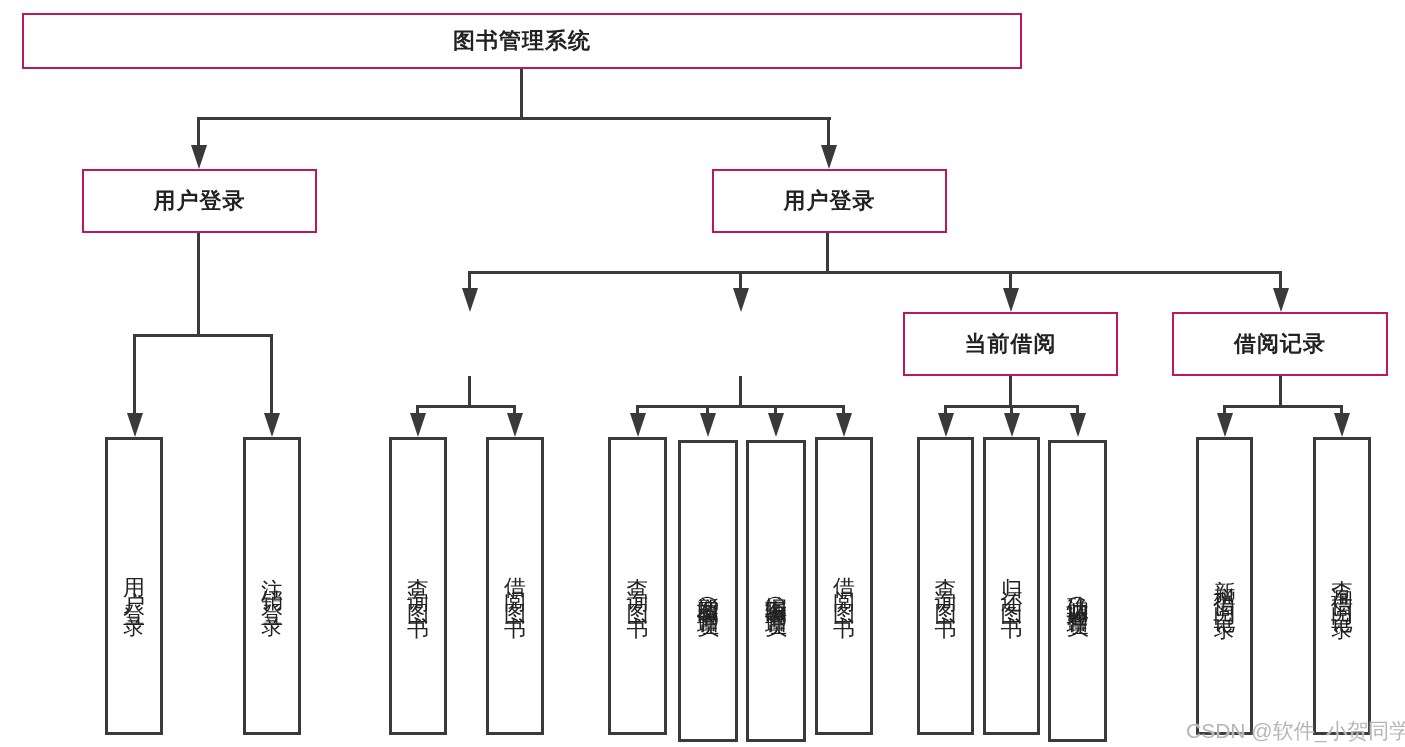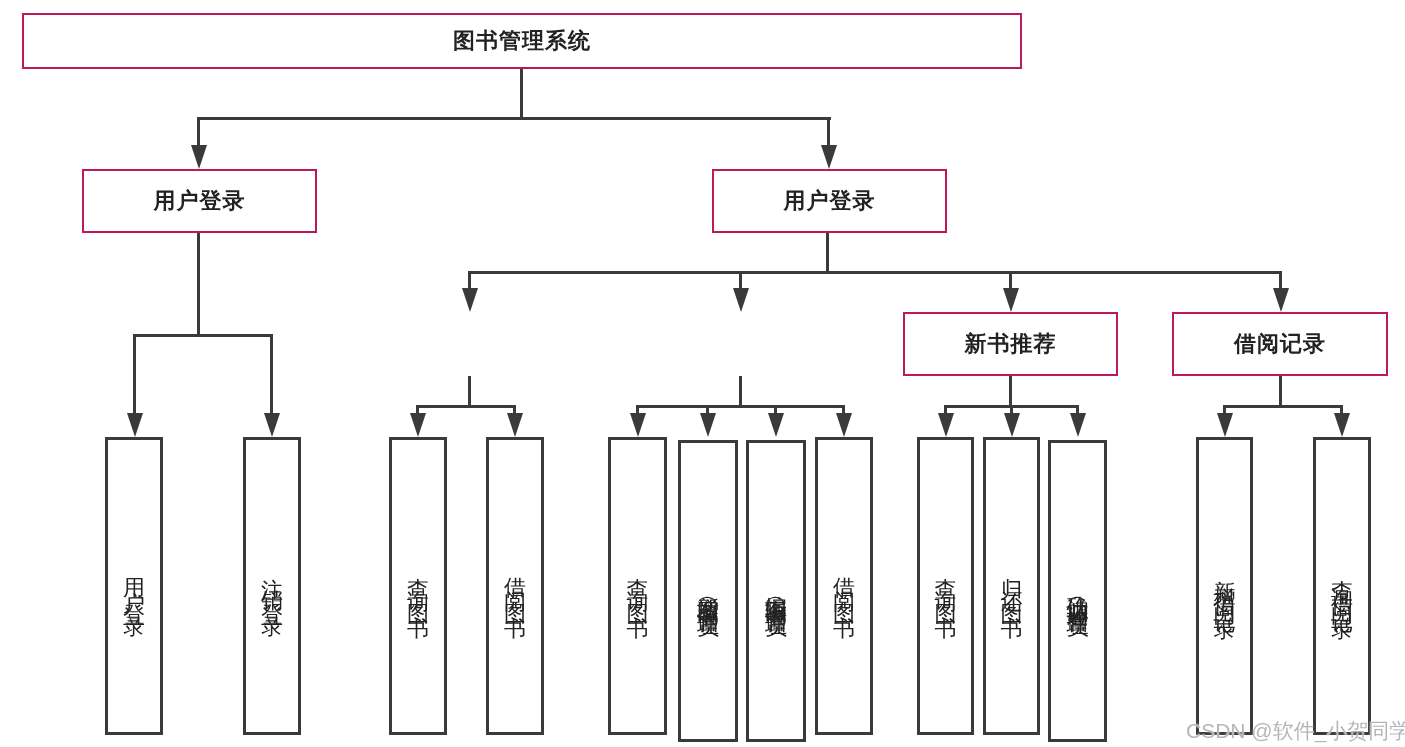--- a/index.html
+++ b/index.html
@@ -78,21 +78,21 @@
   <div class="ln" style="left:1279px;top:376px;width:3px;height:31px"></div>
   <div class="ln" style="left:1223px;top:405px;width:120px;height:3px"></div>
   <div class="ar" style="left:1223px;top:405px;height:8px"></div>
   <div class="ar" style="left:1340px;top:405px;height:8px"></div>
 
   <div class="hbox" style="left:22px;top:13px;width:1000px;height:56px">图书管理系统</div>
 
   <div class="hbox" style="left:82px;top:169px;width:235px;height:64px">用户登录</div>
   <div class="hbox" style="left:712px;top:169px;width:235px;height:64px">用户登录</div>
 
-  <div class="hbox" style="left:903px;top:312px;width:215px;height:64px">新书推荐</div>
+  <div class="hbox" style="left:903px;top:312px;width:215px;height:64px">当前借阅</div>
   <div class="hbox" style="left:1172px;top:312px;width:216px;height:64px">借阅记录</div>
 
   <div class="vbox" style="left:105px;top:437px;width:58px;height:298px">
     <span class="vt vt4">用户登录</span>
   </div>
   <div class="vbox" style="left:243px;top:437px;width:58px;height:298px">
     <span class="vt vt4">注销登录</span>
   </div>
 
   <div class="vbox" style="left:389px;top:437px;width:58px;height:298px">

